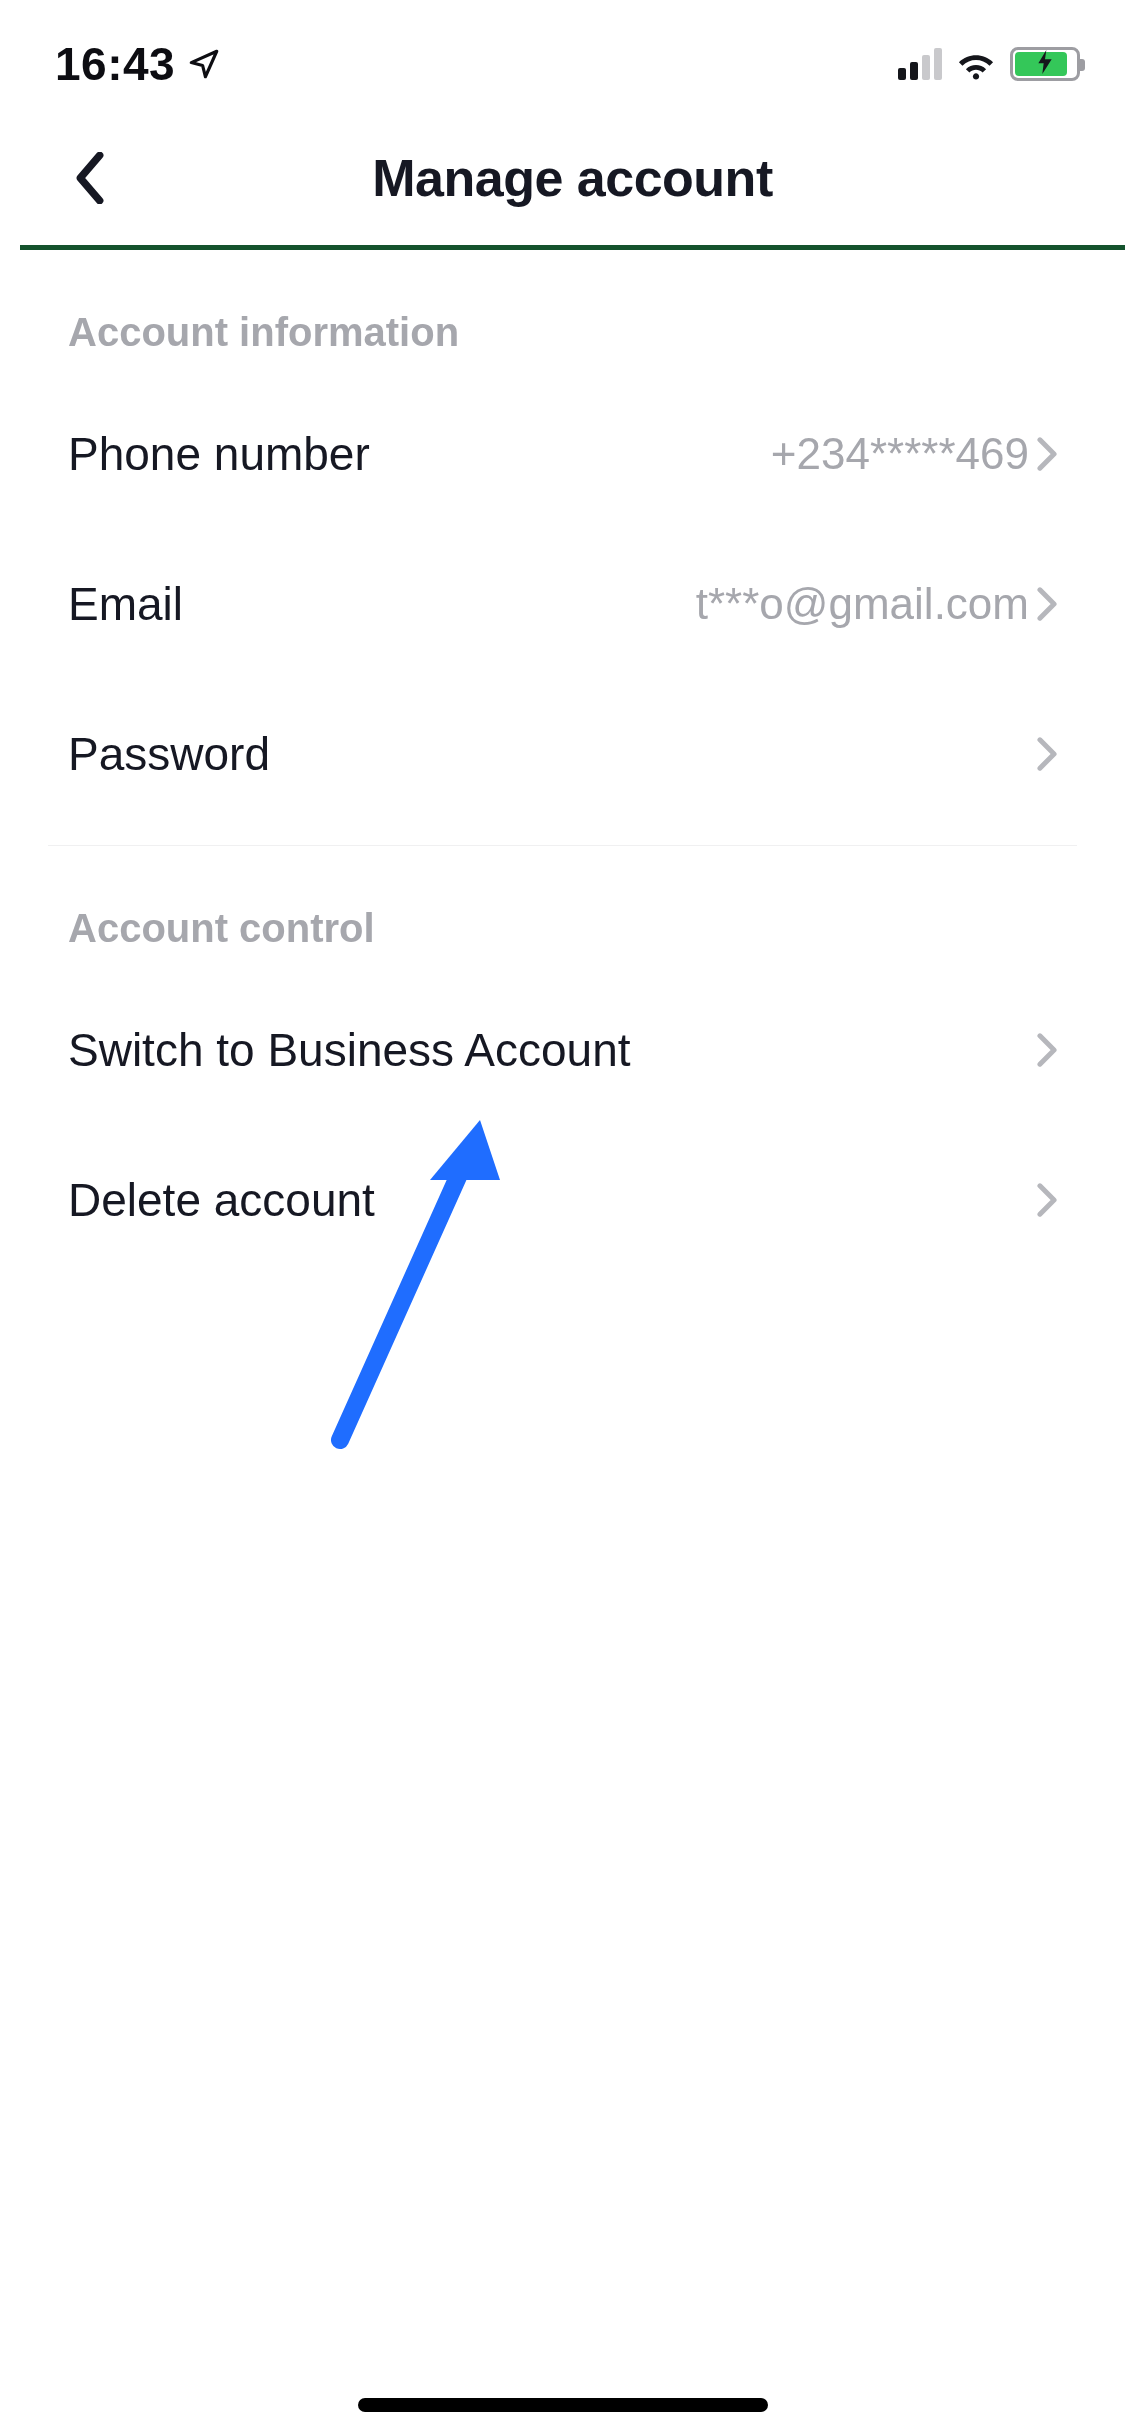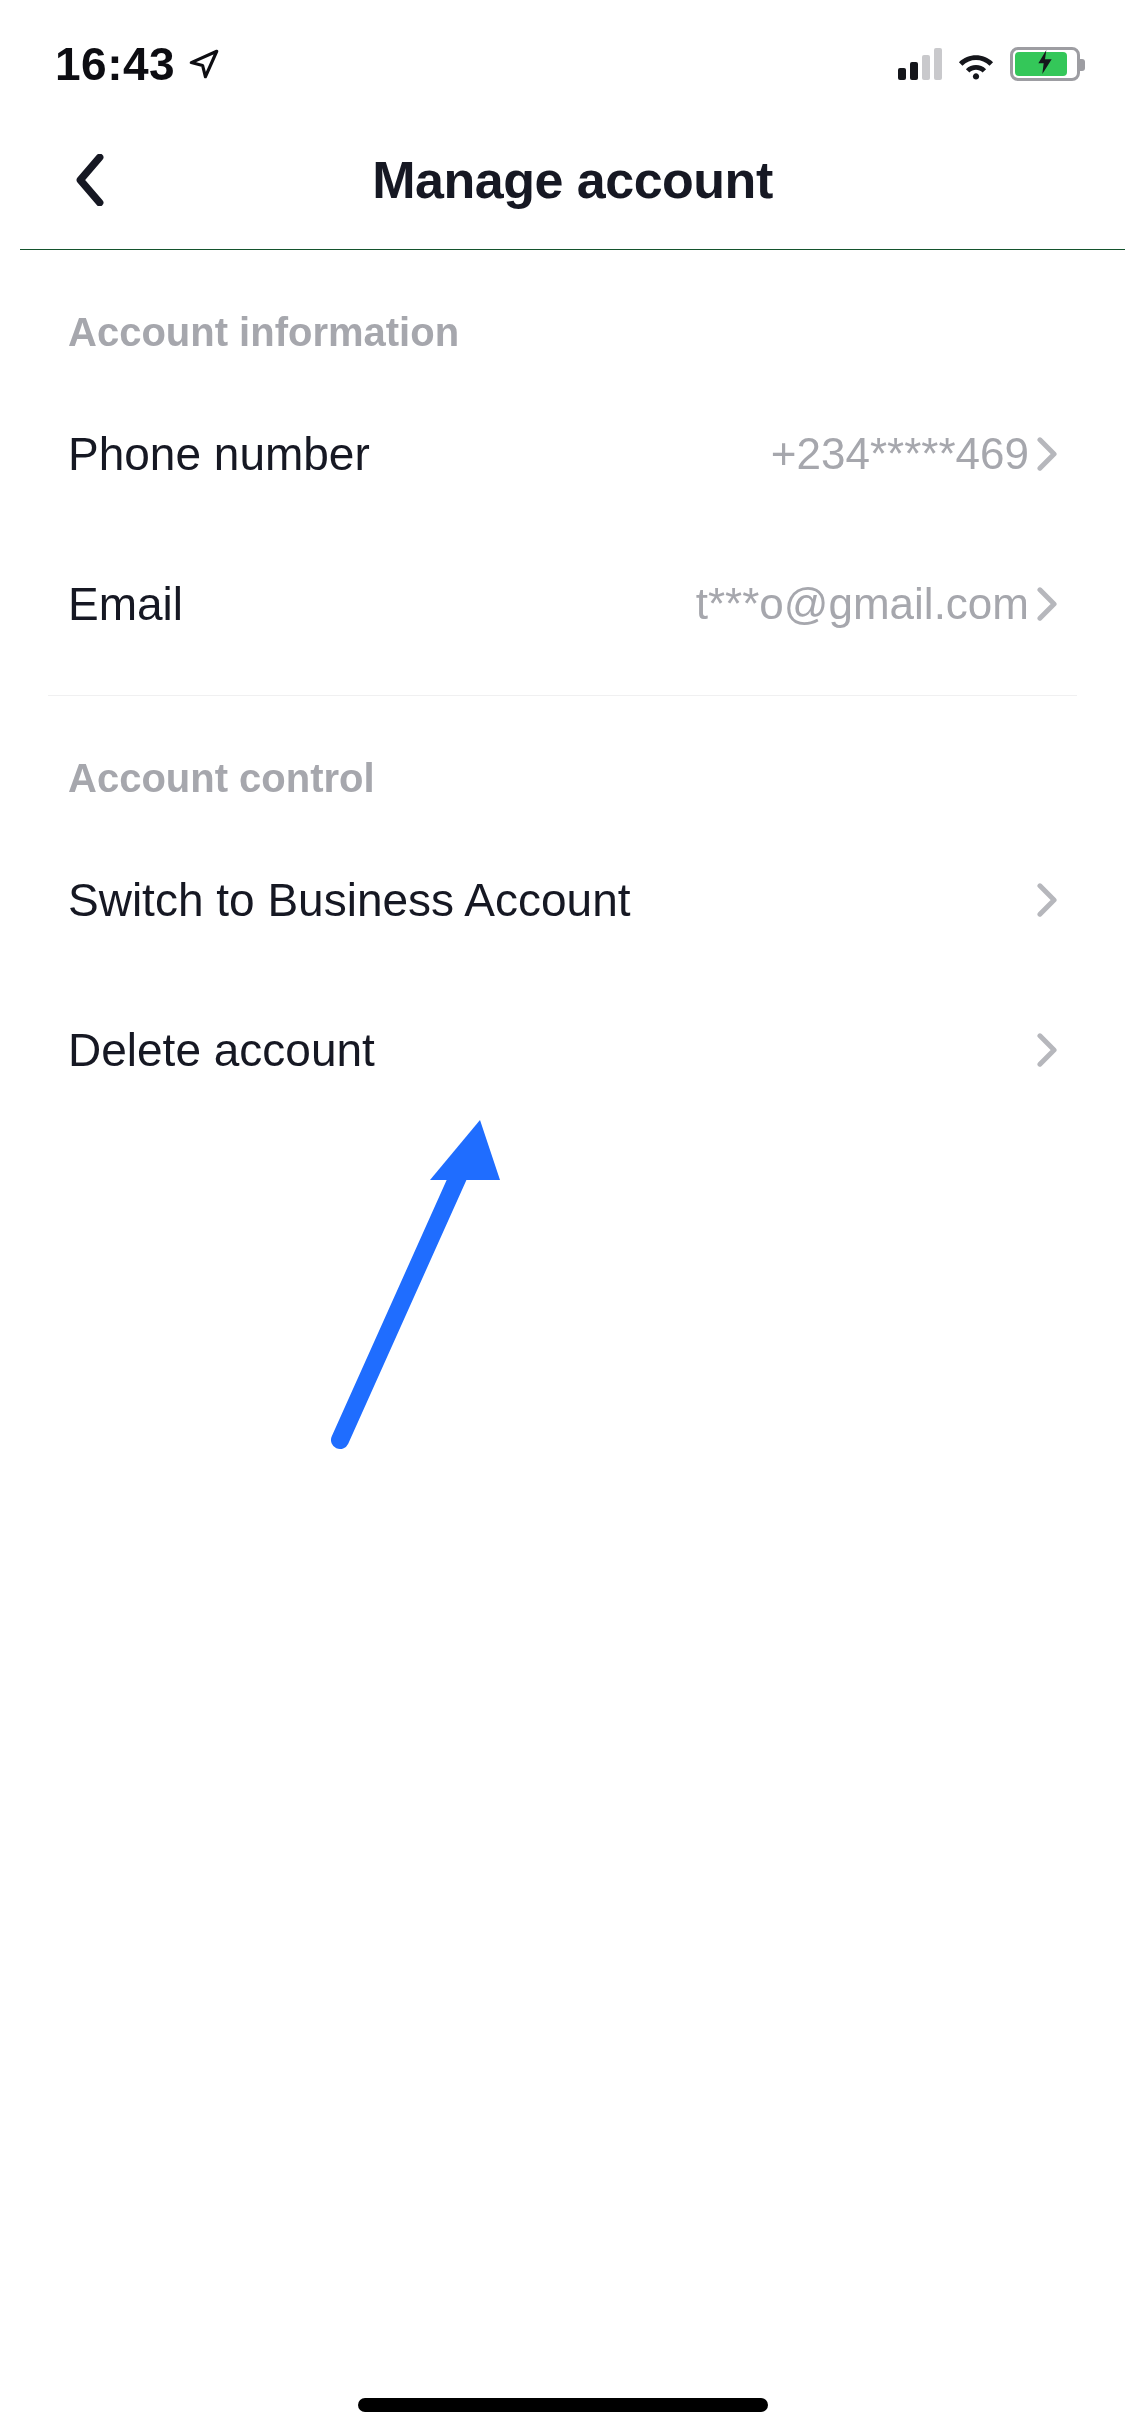--- a/index.html
+++ b/index.html
@@ -88,21 +88,21 @@
     transform:translate(-50%,-50%);
   }
 
   
   .nav-header {
     position: relative;
     height: 140px;
     display:flex;
     align-items:center;
     justify-content:center;
-    border-bottom: 1px solid #14532d;
+    border-bottom: 5px solid #14532d;
     margin-left: 20px;
   }
   .back-btn {
     position:absolute;
     left: 40px;
     top: 50%;
     transform: translateY(-50%);
     width: 60px;
     height: 60px;
     display:flex;
@@ -243,20 +243,30 @@
     <div class="right">
       <div class="value">t***o@gmail.com</div>
       <span class="chevron">
         <svg width="20" height="34" viewBox="0 0 14 24">
             <path d="M2 2 L12 12 L2 22" fill="none" stroke="#b6b7bc" stroke-width="3.5" stroke-linecap="round" stroke-linejoin="round"></path>
           </svg>
       </span>
     </div>
   </div>
 
+  <div class="row">
+    <div class="label">Password</div>
+    <div class="right">
+      <span class="chevron">
+        <svg width="20" height="34" viewBox="0 0 14 24">
+            <path d="M2 2 L12 12 L2 22" fill="none" stroke="#b6b7bc" stroke-width="3.5" stroke-linecap="round" stroke-linejoin="round"></path>
+          </svg>
+      </span>
+    </div>
+  </div>
 </div>
 
 <div class="divider"></div>
 
 <div class="section">
   <div class="section-header">Account control</div>
 
   <div class="row">
     <div class="label">Switch to Business Account</div>
     <div class="right">

